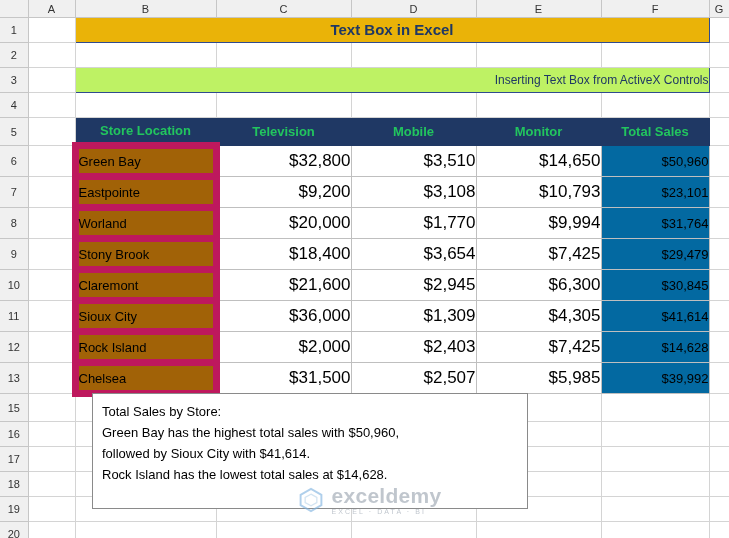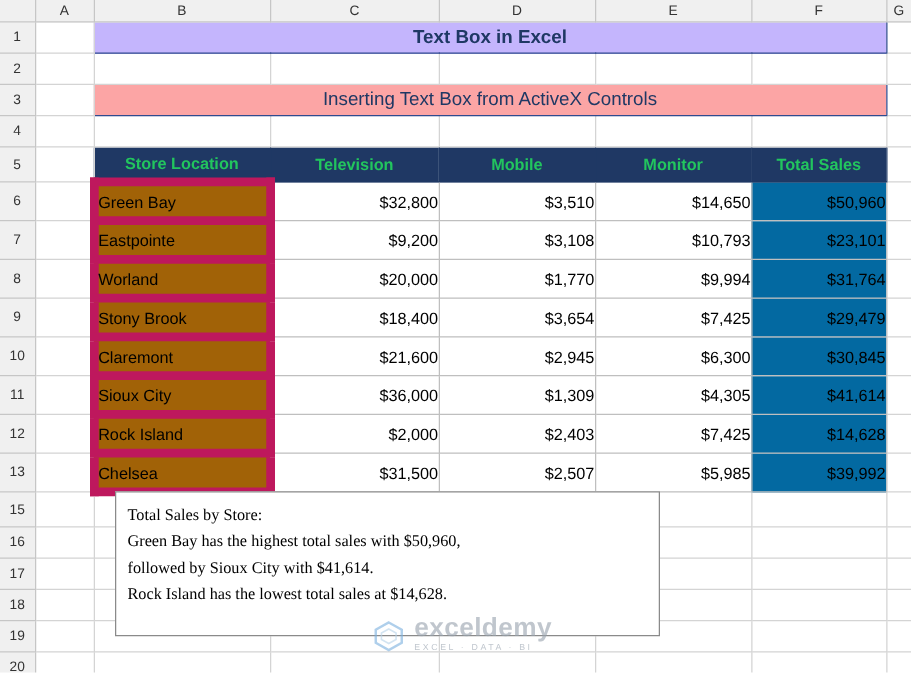--- a/index.html
+++ b/index.html
@@ -66,36 +66,36 @@
     font-size: 13px;
     padding: 0 4px;
     white-space: nowrap;
     overflow: hidden;
   }
   .rowline {
     height: 24px;
   }
   
   .title-banner {
-    background: #c4b5fd;
+    background: #eab308;
     border: 1px solid #2f4b8f;
     color: #1f3864;
     font-weight: bold;
     font-size: 15px;
     text-align: center;
     height: 24px;
     line-height: 24px;
   }
   .subtitle-banner {
-    background: #fca5a5;
+    background: #bef264;
     border: 1px solid #2f4b8f;
     color: #1f3864;
     font-weight: normal;
-    font-size: 15px;
-    text-align: center;
+    font-size: 12px;
+    text-align: right;
     height: 24px;
     line-height: 24px;
   }
   
   .th {
     background: #1f3864;
     color: #22c55e;
     font-weight: bold;
     font-size: 13px;
     text-align: center;
@@ -108,21 +108,21 @@
     background: #a16207;
     height: 24px;
     font-size: 13px;
     padding-left: 5px;
   }
   .td-num {
     text-align: right;
     border: 1px solid #bfbfbf;
     background: #ffffff;
     height: 24px;
-    font-size: 13px;
+    font-size: 17px;
     padding-right: 5px;
   }
   .td-total {
     text-align: right;
     border: 1px solid #bfbfbf;
     background: #0369a1;
     height: 24px;
     font-size: 13px;
     padding-right: 5px;
   }
@@ -137,31 +137,30 @@
     border: 1px solid #8a8a8a;
     box-sizing: border-box;
     padding: 7px 9px;
     font-size: 13px;
     line-height: 21px;
     color: #000000;
     overflow: hidden;
   }
   #textbox div {
     white-space: nowrap;
-    font-family: Liberation Serif, serif;
   }
   
   #watermark {
     position: absolute;
     left: 250px;
     top: 478px;
     width: 240px;
     height: 44px;
     display: flex;
-    align-items: flex-end;
+    align-items: center;
     justify-content: center;
     opacity: 0.62;
     pointer-events: none;
   }
   #watermark .wm-logo {
     width: 26px;
     height: 26px;
     margin-right: 7px;
     flex: none;
   }

